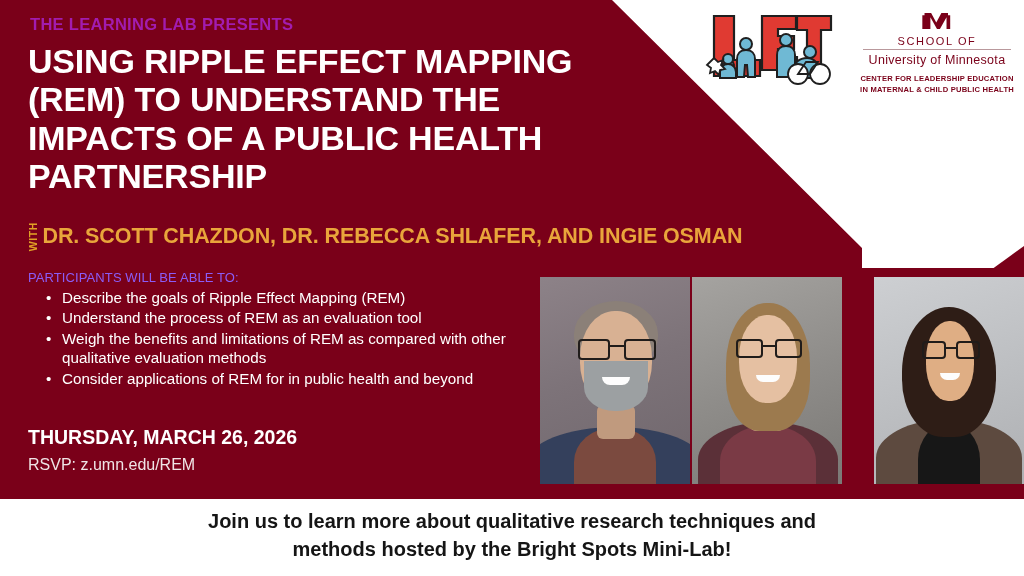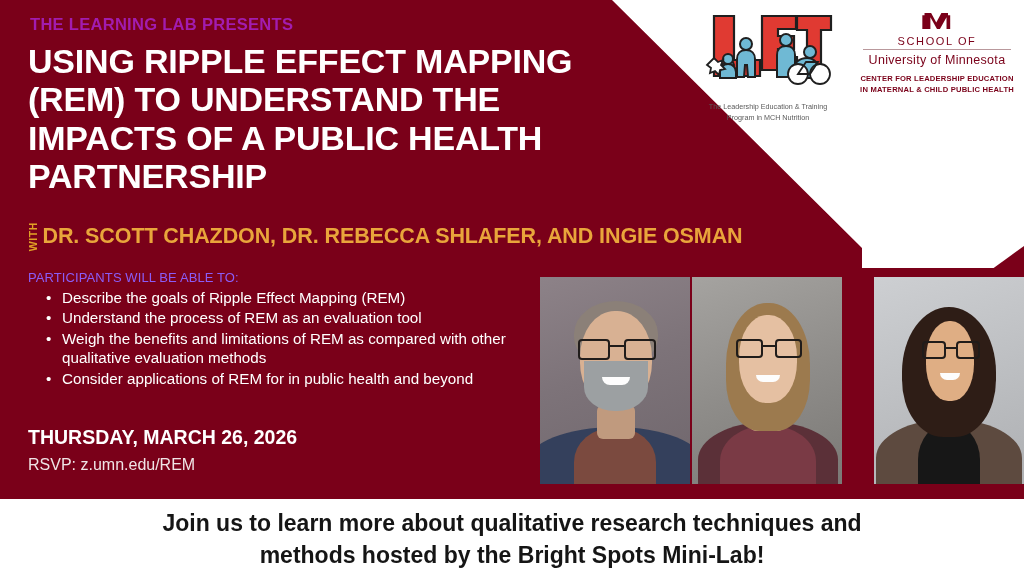--- a/index.html
+++ b/index.html
@@ -89,21 +89,21 @@
   .beard{ position:absolute; border-radius:0 0 48% 48%; }
   .smile{ position:absolute; background:#fdfdfd; border-radius:0 0 9px 9px; }
 
   
   .banner{
     position:absolute; left:0; top:496px; width:1024px; height:80px; background:#ffffff;
   }
   .banner-rule{ position:absolute; left:0; top:0; width:1024px; height:3px; background:#7A0019; }
   .banner-text{
     position:absolute; left:0; top:12px; width:1024px; text-align:center;
-    font-size:23px; font-weight:bold; line-height:1.38; color:#151515;
+    font-size:20px; font-weight:bold; line-height:1.38; color:#151515;
   }
 
   
   .let-logo{ position:absolute; left:702px; top:10px; width:132px; height:110px; }
   .umn-logo{ position:absolute; left:855px; top:10px; width:164px; height:112px; }
   .logo-cap{ text-align:center; color:#5a5a5a; font-size:7.2px; line-height:1.5; }
   .sph-top{ text-align:center; color:#7A0019; font-size:11px; font-weight:normal; letter-spacing:1.6px; }
   .sph-main{ text-align:center; color:#7A0019; font-size:19.5px; font-weight:bold; letter-spacing:-.2px; }
   .sph-rule{ height:1px; background:#b9989c; margin:2px 8px 3px; }
   .sph-uni{ text-align:center; color:#7A0019; font-size:12.5px; font-family:Liberation Sans, sans-serif; letter-spacing:.3px; }
@@ -212,24 +212,20 @@
         <path d="M105 48 c7 0 11 5 11 11 l-2 9 h-20 l-2 -9 c0 -6 5 -11 13 -11 z"></path>
         <circle cx="108" cy="42" r="6"></circle>
       </g>
       <g stroke="#1f1f1f" stroke-width="1.8" fill="#ffffff">
         <path d="M8 52 l4 -4 l4 4 l5 -2 l-2 5 l4 4 l-5 1 l-1 5 l-4 -4 l-5 2 l1 -5 l-4 -3 z"></path>
         <circle cx="118" cy="64" r="10"></circle>
         <circle cx="96" cy="64" r="10"></circle>
         <path d="M96 64 l8 -12 h12 l-8 12 z" fill="none"></path>
       </g>
     </svg>
-    <div class="logo-cap">
-      <div>The Leadership Education &amp; Training</div>
-      <div>Program in MCH Nutrition</div>
-    </div>
   </div>
 
   <div class="umn-logo">
     <svg viewBox="0 0 60 30" width="44" height="22" style="display:block;margin:0 auto 3px;">
       <path d="M3 26 V7 h3 V4 h9 l7 13 l7 -13 h9 v3 h3 v19 h-5 V10 l-9 16 h-4 l-9 -16 v16 z" transform="translate(7,0)" fill="#7A0019"></path>
     </svg>
     <div class="sph-top">SCHOOL OF</div>
     <div class="sph-rule"></div>
     <div class="sph-uni">University of Minnesota</div>
     <div class="sph-ctr">

